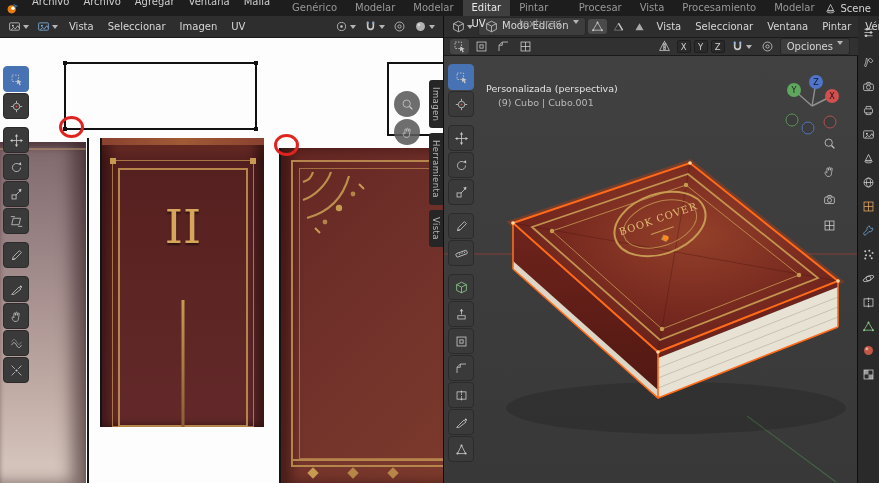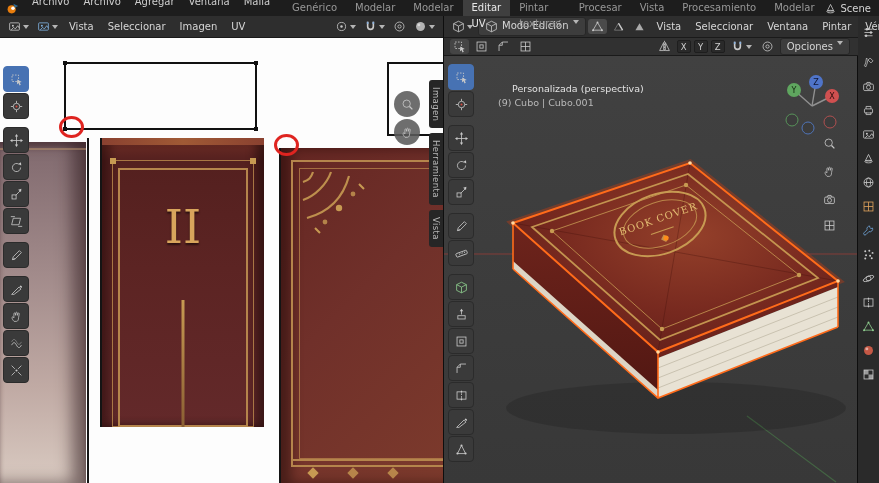--- a/index.html
+++ b/index.html
@@ -508,21 +508,21 @@
         </svg>
       </span>
     <span class="dd" style="margin-right:2px">
       <span>Opciones</span>
       <span class="car"></span>
     </span>
   </div>
 
   <div id="vpcanvas">
 
-    <div class="abs ovl" style="left:68px;top:26px;color:#e2e2e2">Personalizada (perspectiva)</div>
+    <div class="abs ovl" style="left:42px;top:26px;color:#e2e2e2">Personalizada (perspectiva)</div>
     <div class="abs ovl" style="left:54px;top:40px;color:#b9b9b9">(9) Cubo | Cubo.001</div>
 
     <svg class="abs" style="left:0;top:0" width="414" height="427" viewBox="0 0 414 427">
       <defs>
         <radialGradient id="covg" cx="55%" cy="38%" r="75%">
           <stop offset="0%" stop-color="#94402a"></stop>
             <stop offset="55%" stop-color="#77291f"></stop>
             <stop offset="100%" stop-color="#5c1d18"></stop>
         </radialGradient>
         <linearGradient id="spng" x1="0" y1="0" x2="0" y2="1">

